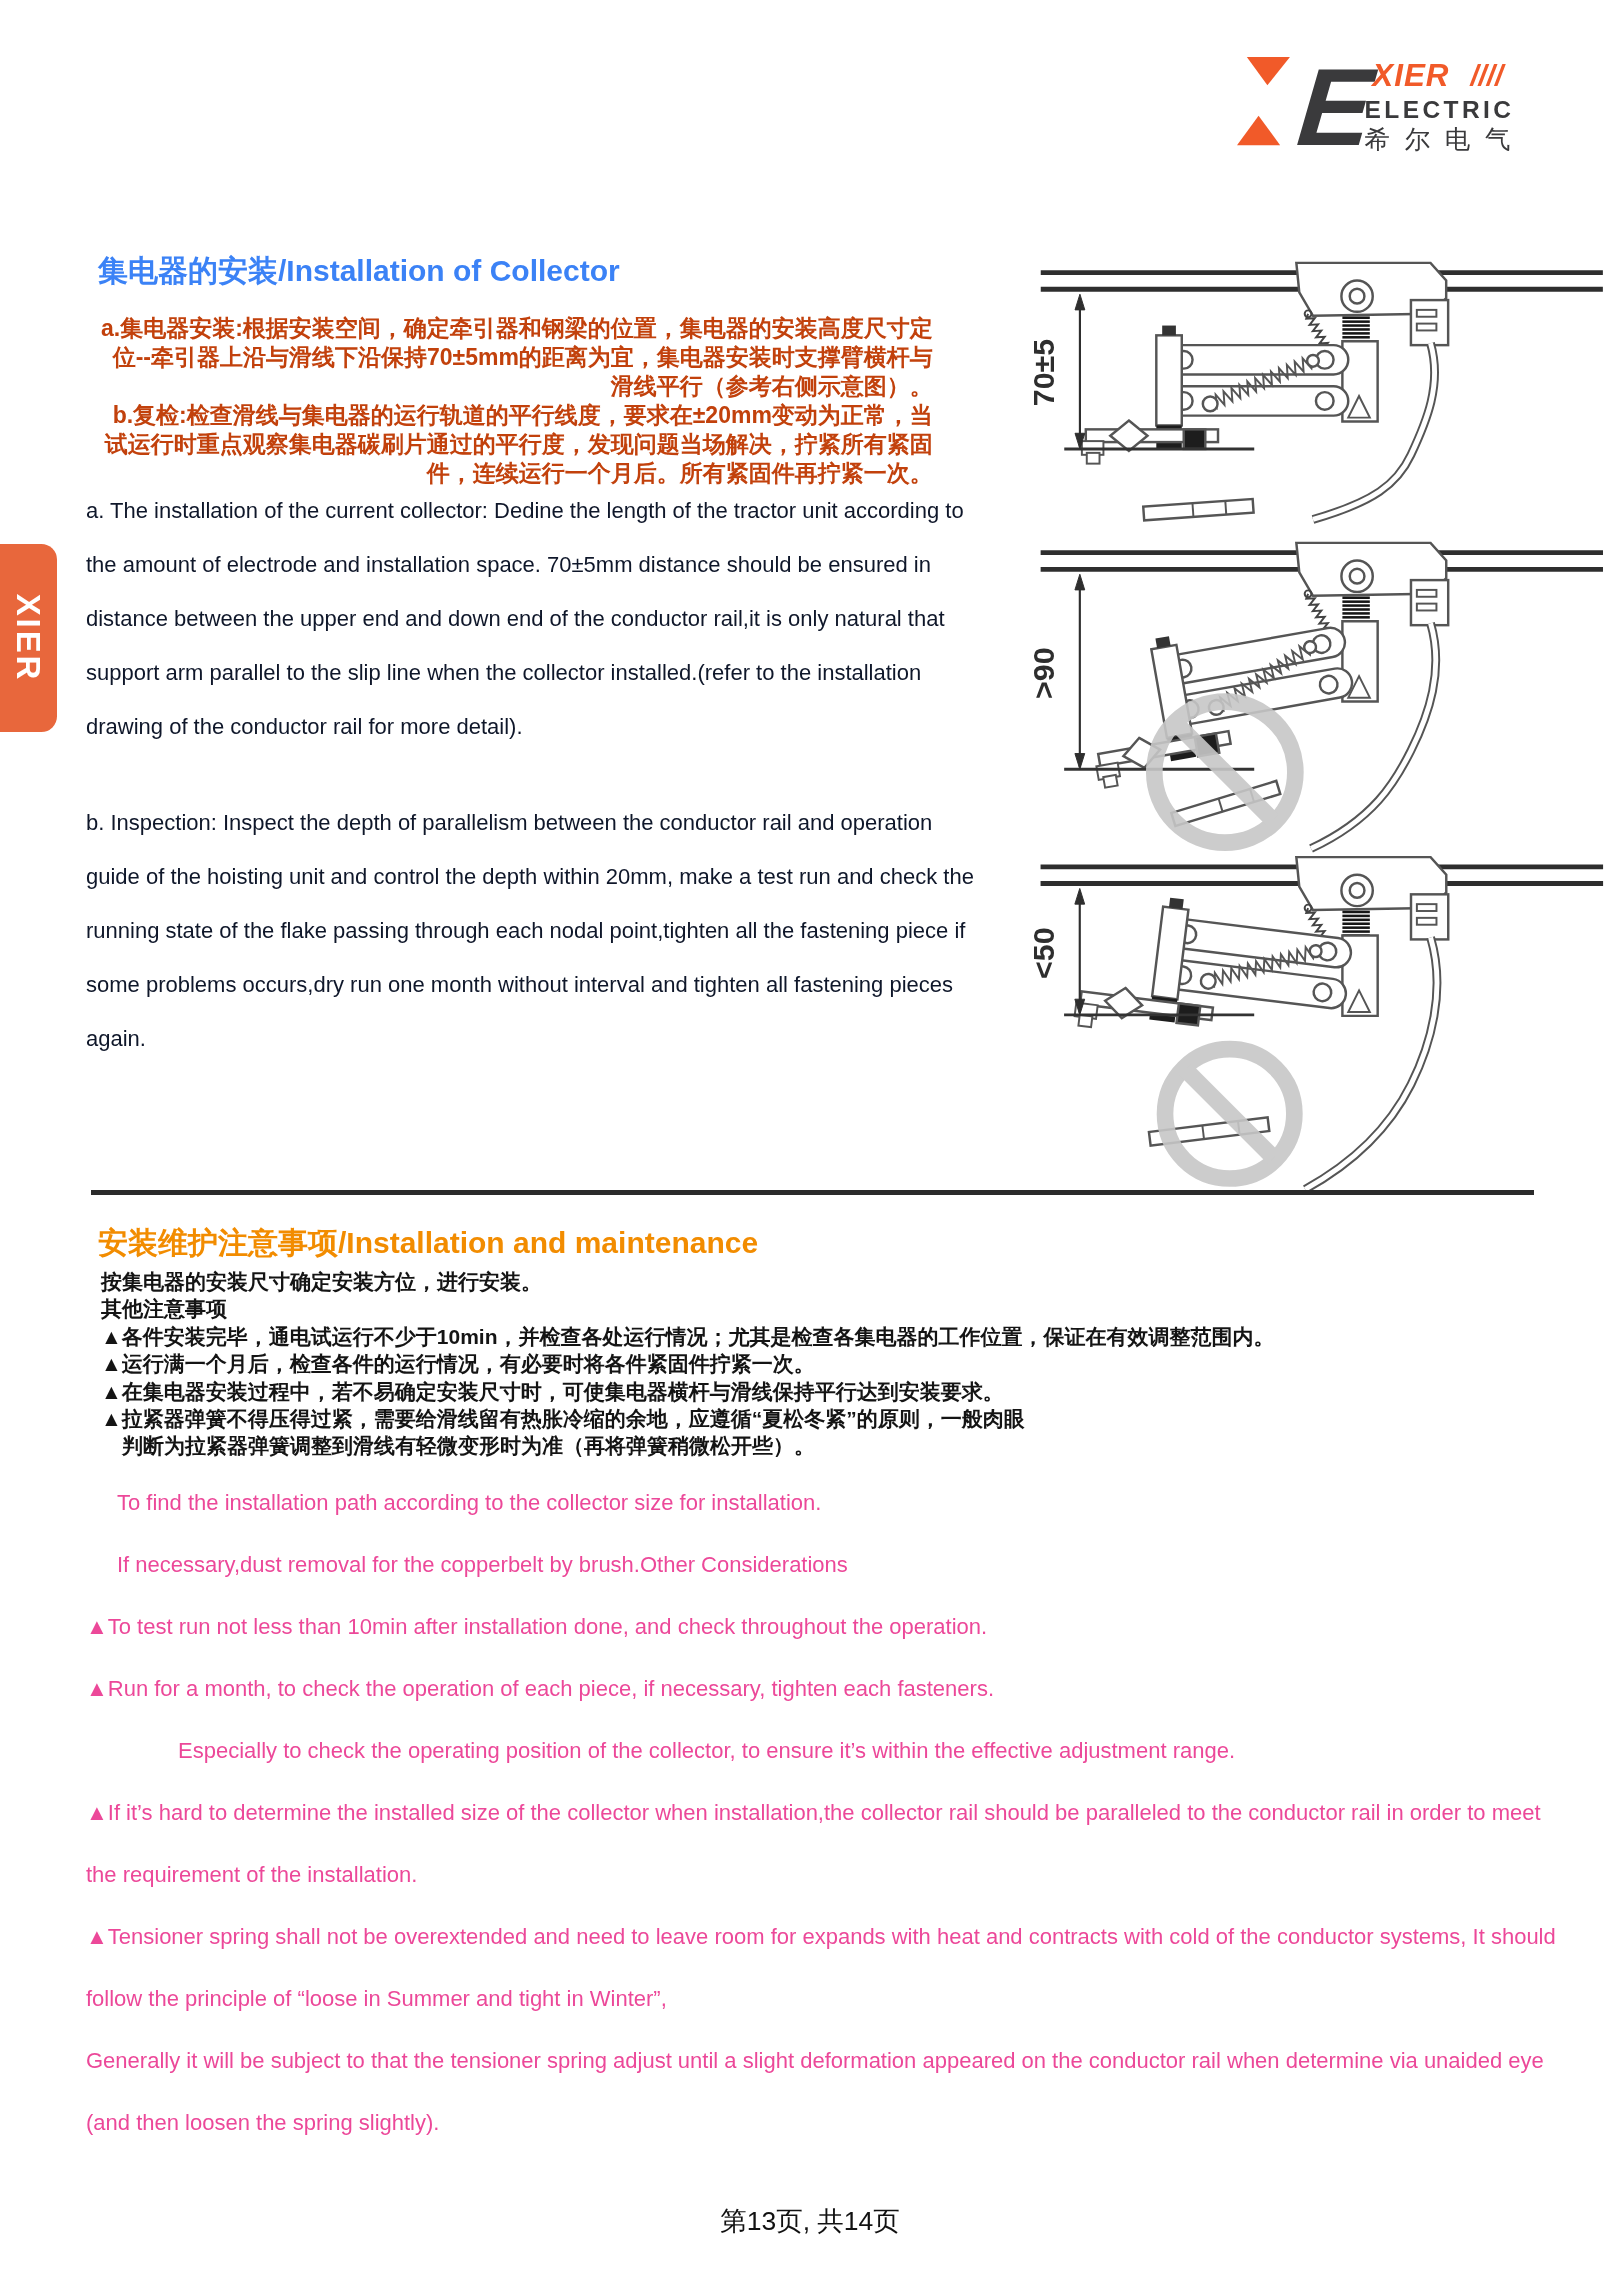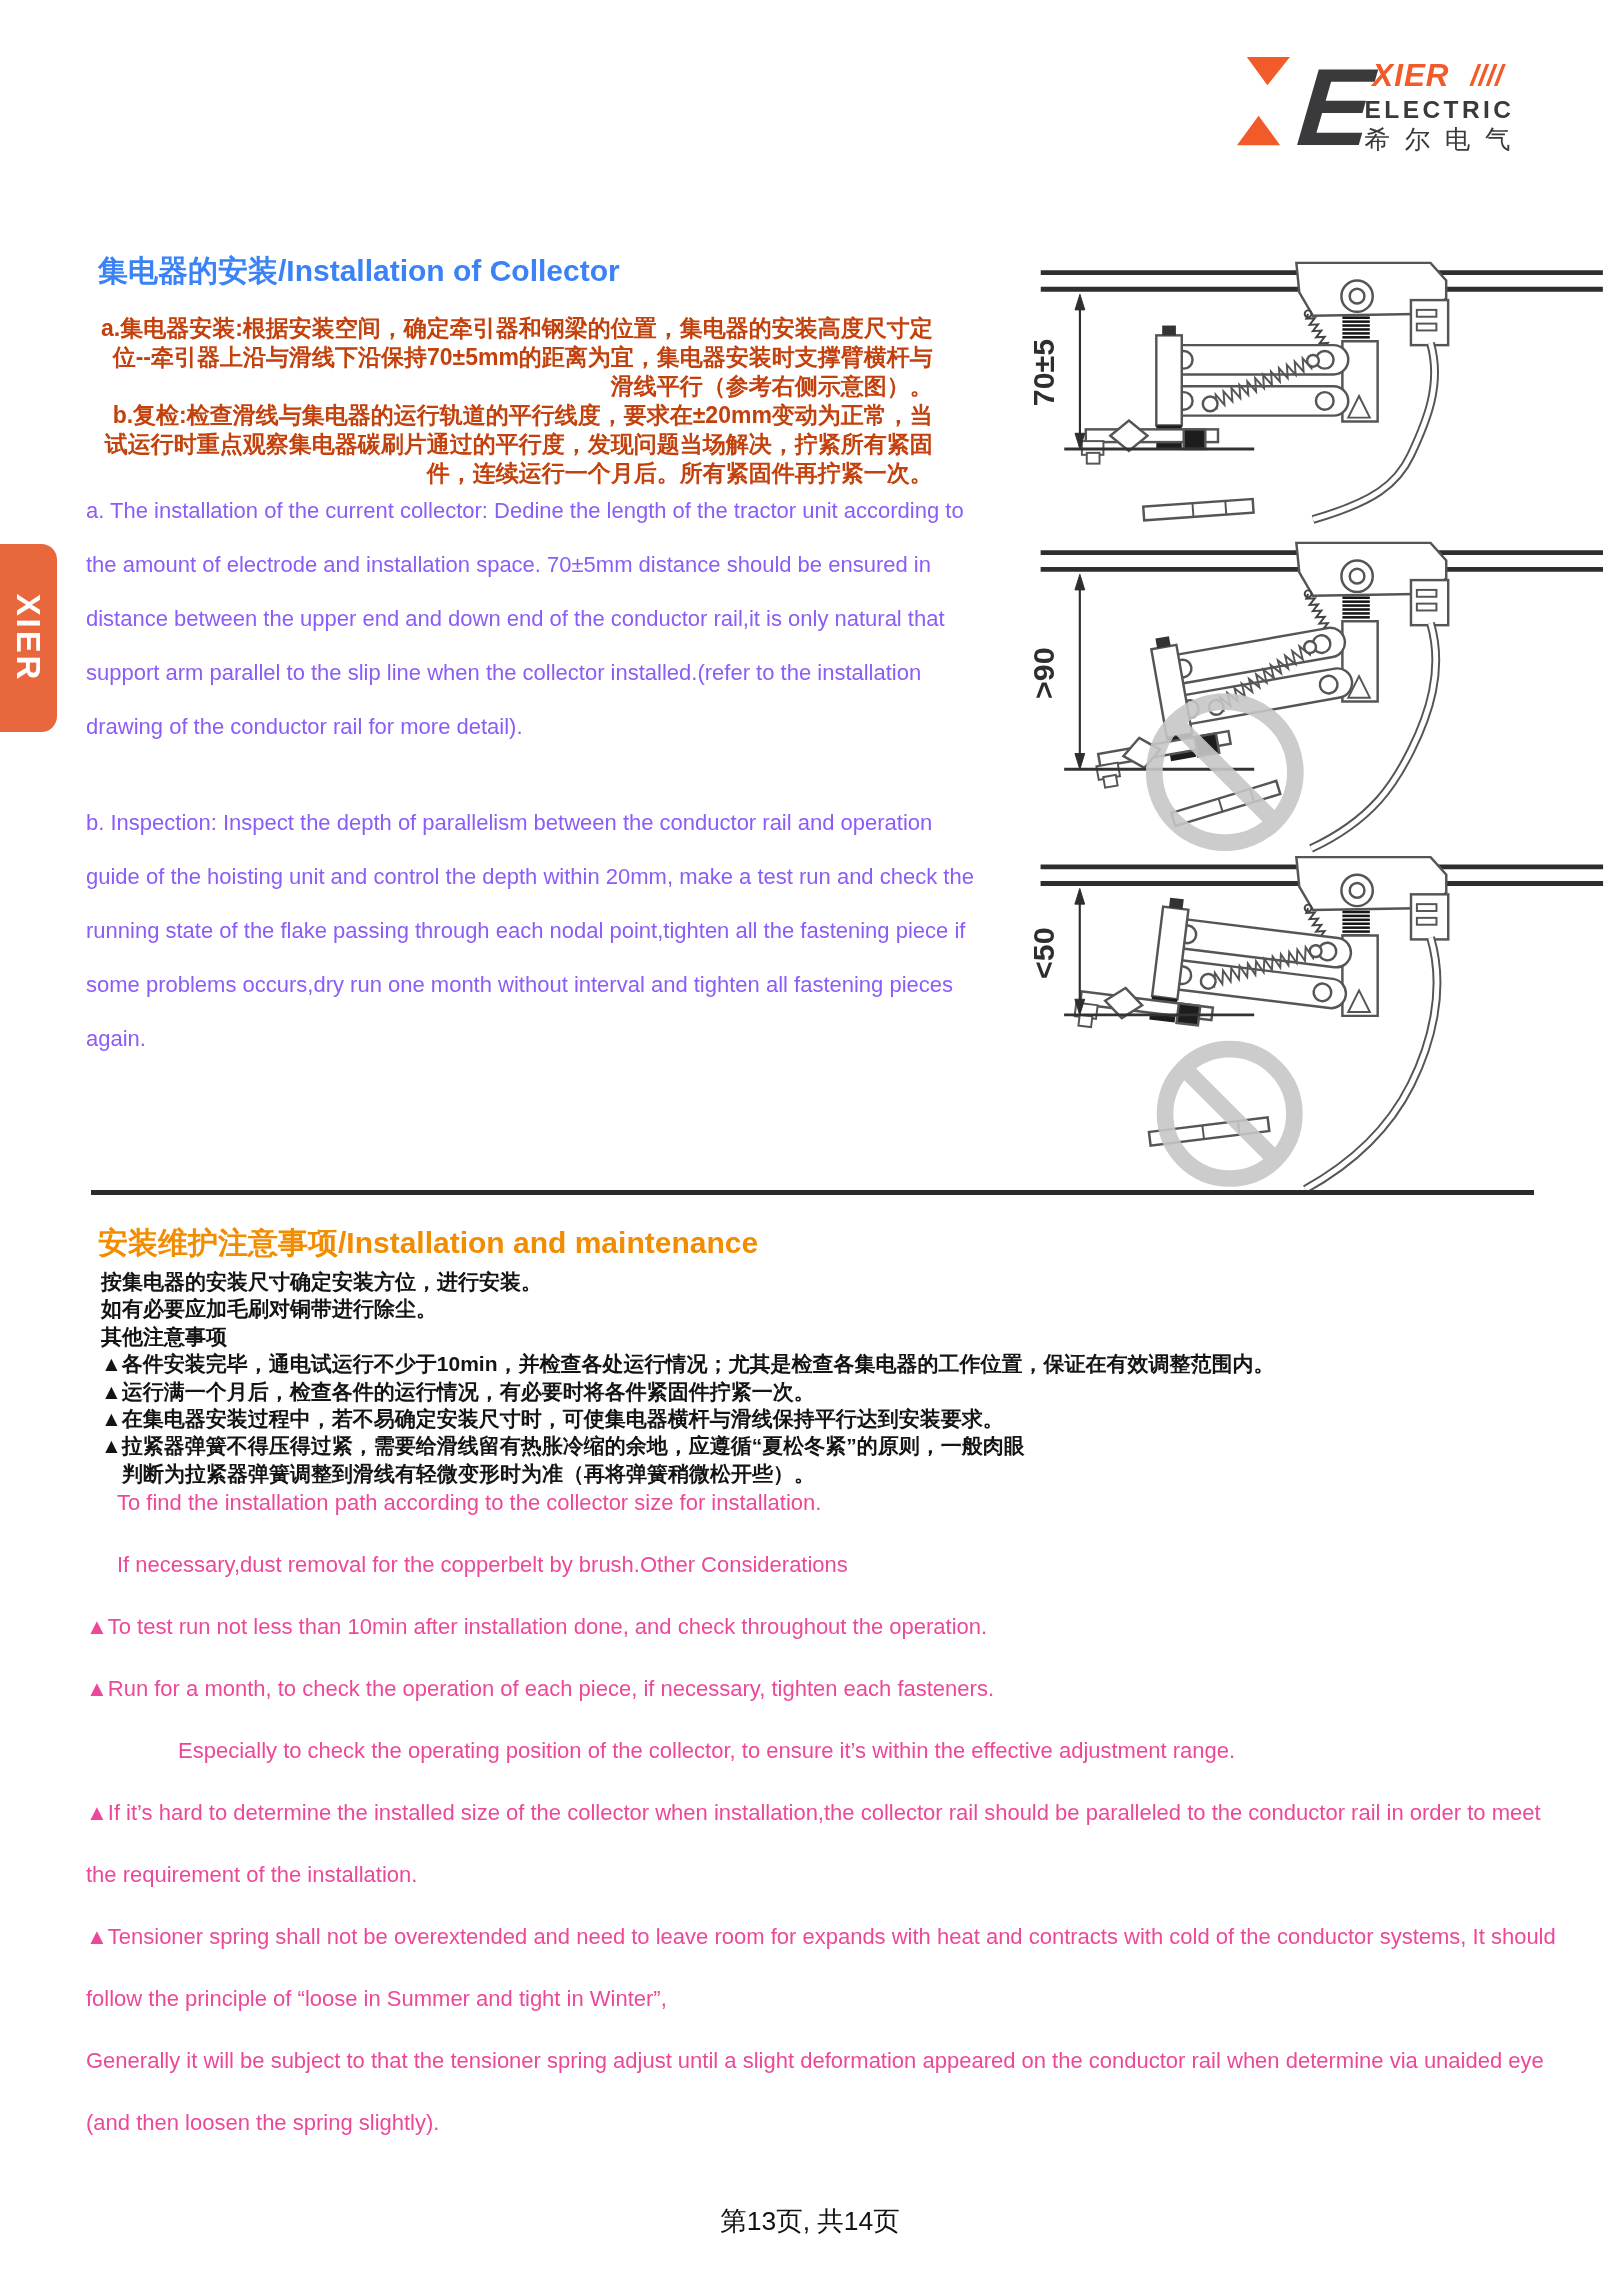--- a/index.html
+++ b/index.html
@@ -10,21 +10,21 @@
   .side-tab{position:absolute;left:0;top:544px;width:57px;height:188px;background:#E8673C;
             border-radius:0 15.7px 15.7px 0;display:flex;align-items:center;justify-content:center;}
   .side-tab span{transform:rotate(90deg);color:#fff;font-size:33px;font-weight:bold;letter-spacing:2.9px;}
 
   
   .logo{position:absolute;left:1237px;top:49px;width:304px;height:108px;}
 
   
   .s1-title{position:absolute;left:98px;top:251px;font-size:30px;font-weight:bold;color:#F28C00;}
   .s1-zh{position:absolute;left:101px;top:314px;font-size:23px;font-weight:600;line-height:29px;color:#c2410c;white-space:nowrap;text-align:right;}
-  .en-para{position:absolute;left:86px;width:900px;font-size:22px;line-height:54px;color:#8b5cf6;}
+  .en-para{position:absolute;left:86px;width:900px;font-size:22px;line-height:54px;color:#0f172a;}
   #para-a{top:484px;}
   #para-b{top:796px;}
 
   
   .diagram{position:absolute;left:1019px;width:588px;}
   #d0{top:257px;height:284px;}
   #d1{top:537px;height:338px;}
   #d2{top:851px;height:365px;}
 
   .divider{position:absolute;left:91px;top:1190px;width:1443px;height:4.9px;background:#2b2b2b;}
@@ -295,21 +295,20 @@
        <circle cx="215" cy="268" r="66" stroke-width="17"></circle>
        <line x1="170.12" y1="223.12" x2="259.88" y2="312.88" stroke-width="17"></line>
      </g>
 </svg></div>
 
   <div class="divider"></div>
 
   <div class="s2-title" style="color: rgb(242, 140, 0); text-align: right;">安装维护注意事项/Installation and maintenance</div>
   <div class="s2-zh" id="s2zh">
       <div class="">按集电器的安装尺寸确定安装方位，进行安装。</div>
-      <div class="">如有必要应加毛刷对铜带进行除尘。</div>
       <div class="">其他注意事项</div>
       <div class="">▲各件安装完毕，通电试运行不少于10min，并检查各处运行情况；尤其是检查各集电器的工作位置，保证在有效调整范围内。</div>
       <div class="">▲运行满一个月后，检查各件的运行情况，有必要时将各件紧固件拧紧一次。</div>
       <div class="">▲在集电器安装过程中，若不易确定安装尺寸时，可使集电器横杆与滑线保持平行达到安装要求。</div>
       <div class="">▲拉紧器弹簧不得压得过紧，需要给滑线留有热胀冷缩的余地，应遵循“夏松冬紧”的原则，一般肉眼</div>
       <div class="">　判断为拉紧器弹簧调整到滑线有轻微变形时为准（再将弹簧稍微松开些）。</div>
     </div>
   <div class="s2-en" id="s2en">
       <div class="ind1">To find the installation path according to the collector size for installation.</div>
       <div class="ind1">If necessary,dust removal for the copperbelt by brush.Other Considerations</div>

